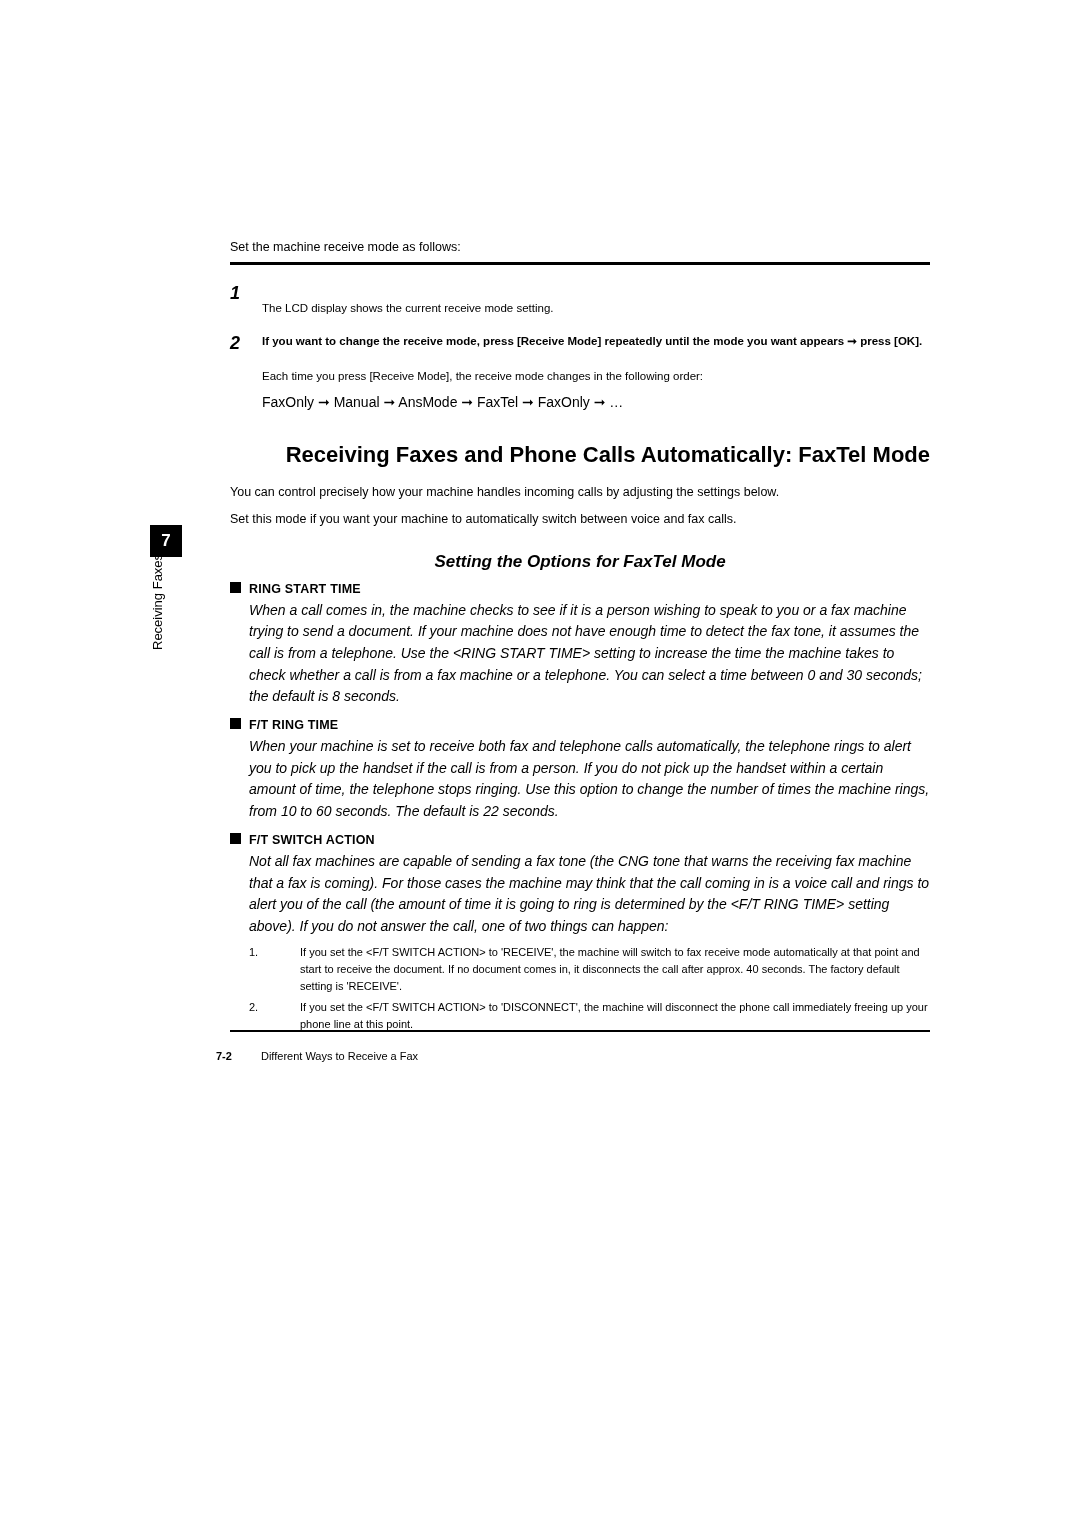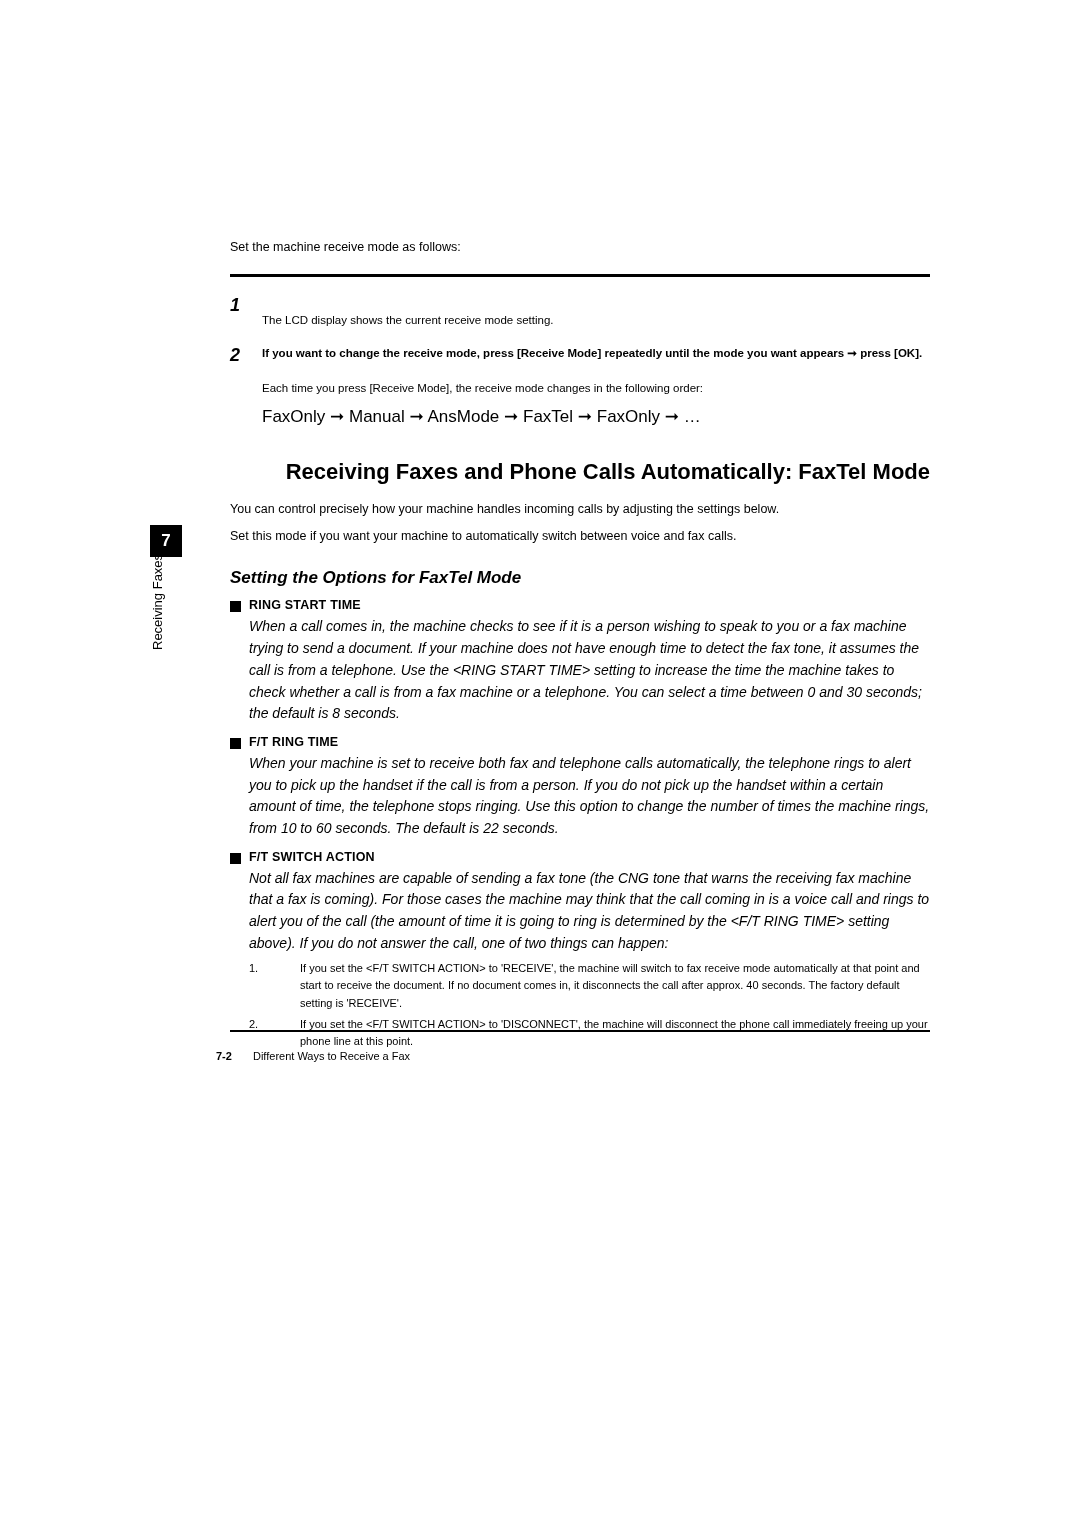--- a/index.html
+++ b/index.html
@@ -1,41 +1,41 @@
 <!DOCTYPE html>
 <html><head>
 <meta charset="utf-8">
 <style>
   * { box-sizing: border-box; margin: 0; padding: 0; }
   html, body { width: 1080px; height: 1528px; background: #fff; font-family: Arial, Helvetica, sans-serif; color: #000; }
   .page { position: relative; width: 1080px; height: 1528px; }
   .content { position: absolute; left: 230px; top: 240px; width: 700px; }
   .h1 { font-size: 22px; font-weight: bold; margin-bottom: 12px; }
-  .intro { font-size: 12.5px; margin-bottom: 20px; }
+  .intro { font-size: 12.5px; margin-bottom: 8px; }
   .rule-thick { height: 3px; background: #000; margin-bottom: 18px; }
   .step { display: flex; margin-bottom: 16px; }
   .step-num { font-size: 18px; font-style: italic; font-weight: bold; width: 32px; flex-shrink: 0; }
   .step-body { flex: 1; }
   .step-bold { font-size: 11.5px; font-weight: bold; line-height: 1.5; }
   .step-text { font-size: 11.5px; line-height: 1.6; margin-top: 16px; }
-  .step-seq { font-size: 17px; line-height: 1.6; margin-top: 6px; }
+  .step-seq { font-size: 14px; line-height: 1.6; margin-top: 6px; }
   .h1b { font-size: 22px; font-weight: bold; line-height: 1.25; margin-top: 28px; margin-bottom: 14px; text-align: right; }
   .para { font-size: 12.5px; line-height: 1.55; margin-bottom: 8px; }
-  .h2i { font-size: 17px; font-style: italic; font-weight: bold; margin-top: 22px; margin-bottom: 10px; }
-  .h3row { display: flex; align-items: flex-end; margin-top: 10px; margin-bottom: 4px; }
+  .h2i { font-size: 17px; font-style: italic; font-weight: bold; margin-top: 22px; margin-bottom: 10px; text-align: center; }
+  .h3row { display: flex; align-items: flex-start; margin-top: 10px; margin-bottom: 4px; }
   .sq { width: 11px; height: 11px; background: #000; margin-right: 8px; flex-shrink: 0; }
   .h3 { font-size: 12.5px; font-weight: bold; letter-spacing: 0.2px; }
   .body-small { font-size: 14px; line-height: 1.55; margin-left: 19px; font-style: italic; }
   .numlist { font-size: 11px; line-height: 1.55; margin-left: 19px; margin-top: 6px; }
   .numitem { display: flex; margin-bottom: 4px; }
   .numitem .n { width: 16px; flex-shrink: 0; }
   .numitem .t { flex: 1; margin-left: 35px; }
   .footer-rule { position: absolute; left: 230px; top: 1030px; width: 700px; height: 2px; background: #000; }
   .footer { position: absolute; left: 216px; top: 1050px; font-size: 11px; }
-  .footer .pg { font-weight: bold; margin-right: 18px; }
+  .footer .pg { font-weight: bold; margin-right: 26px; }
   .side-tab { position: absolute; left: 150px; top: 525px; width: 32px; height: 32px; background: #000; color: #fff; font-size: 17px; font-weight: bold; display: flex; align-items: center; justify-content: center; }
   .side-label { position: absolute; left: 150px; top: 650px; transform: rotate(-90deg); transform-origin: left top; font-size: 13px; white-space: nowrap; }
 </style>
 </head>
 <body>
 
 <div class="page">
 
   <div class="side-tab">
     <span>7</span>

